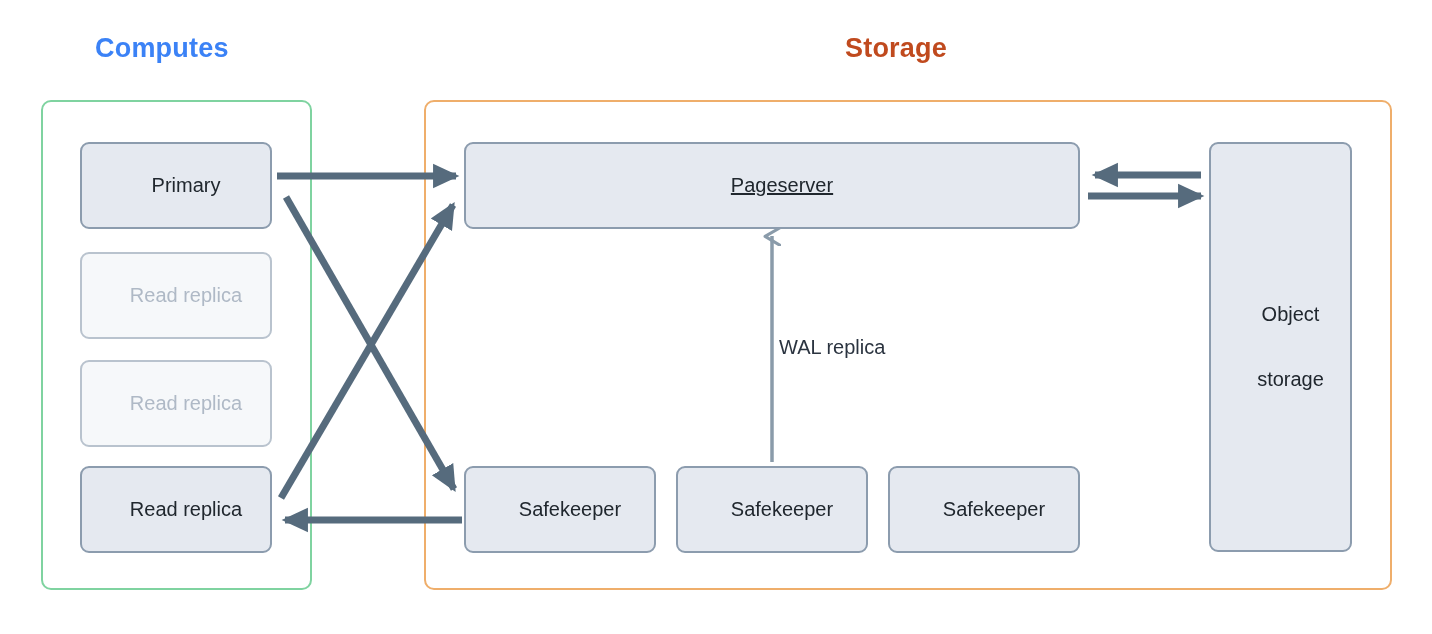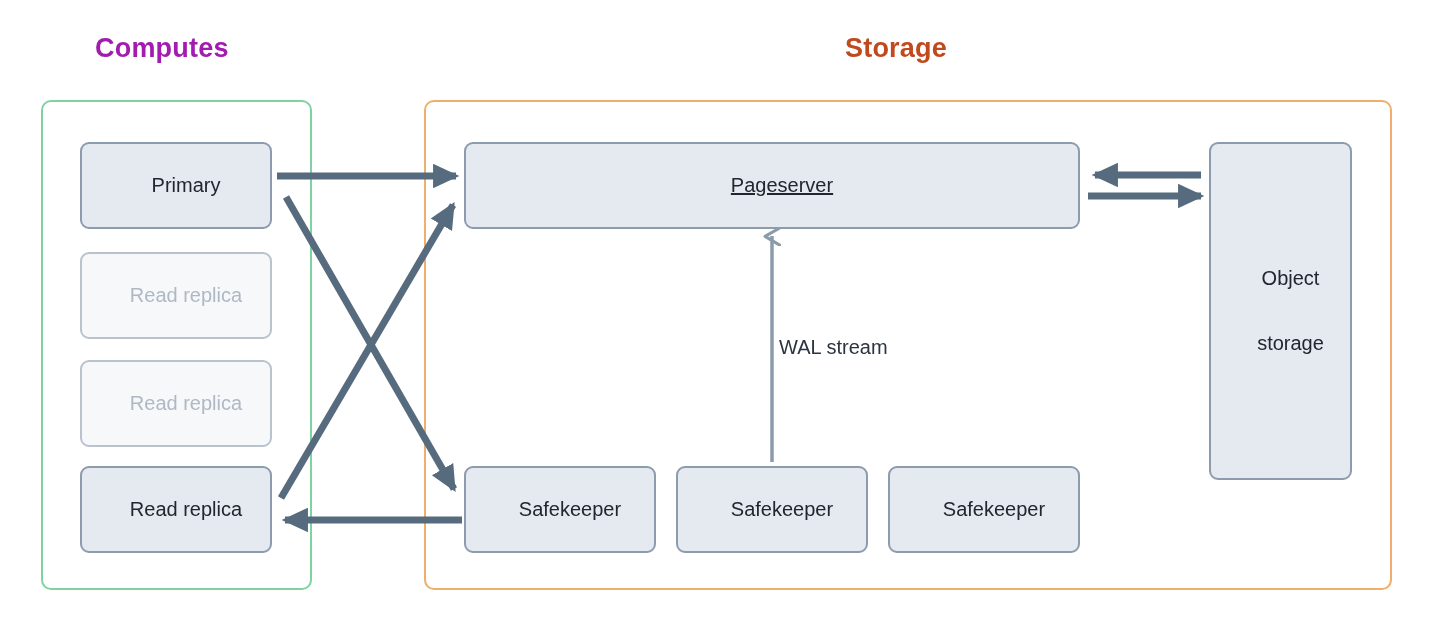--- a/index.html
+++ b/index.html
@@ -19,21 +19,21 @@
   }
 
   
   .group-title {
     position: absolute;
     font-weight: bold;
     font-size: 27px;
     letter-spacing: 0.2px;
     white-space: nowrap;
   }
-  #computes-title { left: 95px; top: 33px; color: #a21caf; }
+  #computes-title { left: 95px; top: 33px; color: #3b82f6; }
   #storage-title  { left: 845px; top: 33px; color: #C04A1E; }
 
   
   .group-box {
     position: absolute;
     border-radius: 10px;
     background: transparent;
     box-sizing: border-box;
   }
   #computes-group {
@@ -73,21 +73,21 @@
   .node.tall .line1 { margin-bottom: 40px; }
 
   #node-primary       { left: 80px;  top: 142px; width: 192px; height: 87px; }
   #node-replica-1     { left: 80px;  top: 252px; width: 192px; height: 87px; }
   #node-replica-2     { left: 80px;  top: 360px; width: 192px; height: 87px; }
   #node-replica-3     { left: 80px;  top: 466px; width: 192px; height: 87px; }
   #node-pageserver    { left: 464px; top: 142px; width: 616px; height: 87px; text-decoration: underline; }
   #node-safekeeper-1  { left: 464px; top: 466px; width: 192px; height: 87px; }
   #node-safekeeper-2  { left: 676px; top: 466px; width: 192px; height: 87px; }
   #node-safekeeper-3  { left: 888px; top: 466px; width: 192px; height: 87px; }
-  #node-object-storage{ left: 1209px; top: 142px; width: 143px; height: 338px; }
+  #node-object-storage{ left: 1209px; top: 142px; width: 143px; height: 410px; }
 
   
   #edges {
     position: absolute;
     left: 0; top: 0;
     width: 1432px;
     height: 634px;
     pointer-events: none;
   }
   .edge-thick {
@@ -139,21 +139,21 @@
 
     <line class="edge-thick" x1="462" y1="520" x2="285" y2="520" marker-end="url(#arrow-thick)"></line>
 
     <line class="edge-thin" x1="772" y1="462" x2="772" y2="236" marker-end="url(#arrow-thin)"></line>
 
     <line class="edge-thick" x1="1201" y1="175" x2="1095" y2="175" marker-end="url(#arrow-thick)"></line>
 
     <line class="edge-thick" x1="1088" y1="196" x2="1201" y2="196" marker-end="url(#arrow-thick)"></line>
   </svg>
 
-  <div class="edge-label" id="label-wal-stream">WAL stream</div>
+  <div class="edge-label" id="label-wal-stream">WAL replica</div>
 
   <div class="node" id="node-primary">Primary</div>
   <div class="node dim" id="node-replica-1">Read replica</div>
   <div class="node dim" id="node-replica-2">Read replica</div>
   <div class="node" id="node-replica-3">Read replica</div>
 
   <div class="node" id="node-pageserver">Pageserver</div>
   <div class="node" id="node-safekeeper-1">Safekeeper</div>
   <div class="node" id="node-safekeeper-2">Safekeeper</div>
   <div class="node" id="node-safekeeper-3">Safekeeper</div>

